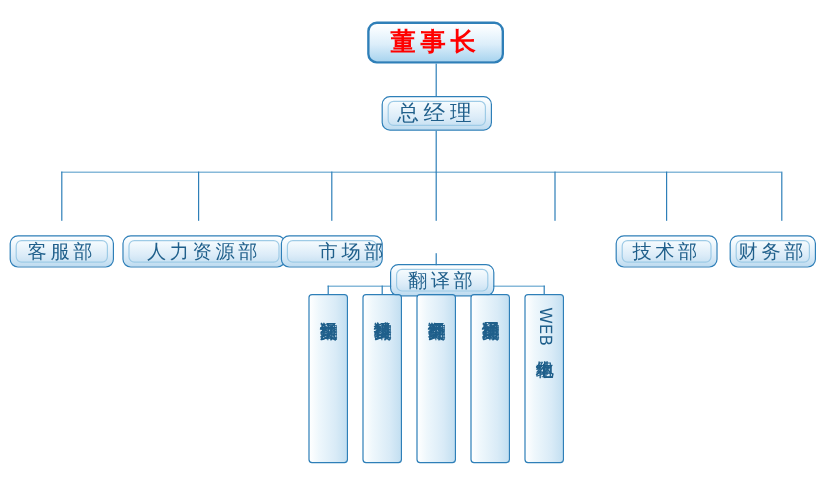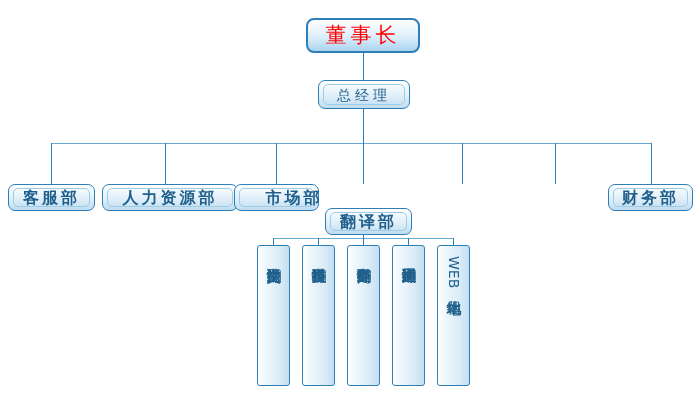--- a/index.html
+++ b/index.html
@@ -63,40 +63,39 @@
     width: 114px;
     height: 35px;
     border: 2px solid #2e7fb8;
     border-radius: 8px;
     background: linear-gradient(to bottom, #ffffff 0%, #f4fafe 18%, #dceefa 55%, #a9d4ef 100%);
   }
   .node-chairman .txt {
     color: #ff0000;
     font-size: 21px;
     letter-spacing: 4px;
-    font-weight: 400;
+    font-weight: 700;
   }
 
   
   .node-gm {
     left: 318px;
     top: 80px;
     width: 92px;
     height: 29px;
   }
   .node-gm .txt {
-    font-size: 14px;
+    font-size: 18px;
     letter-spacing: 4px;
   }
 
   
   .node-dept {
-    top: 184px;
+    top: 196px;
     height: 27px;
-    font-weight: bold;
   }
   .node-dept .txt {
     font-size: 16px;
     letter-spacing: 3px;
   }
 
   
   .node-group {
     top: 245px;
     width: 33px;
@@ -175,22 +174,26 @@
     <span class="inner"></span>
     <span class="txt">市场部</span>
   </div>
 
   <div class="node node-dept" style="left:325px; width:87px;margin-top:24px;">
     <span class="inner"></span>
     <span class="txt">翻译部</span>
   </div>
 
 
-
-  <div class="node node-dept" style="left:608px; width:85px;">
+  <div class="node node-dept" style="left:513px; width:85px;">
+    <span class="inner"></span>
+    <span class="txt">技术部</span>
+  </div>
+
+  <div class="node node-dept" style="left:608px; width:72px;">
     <span class="inner"></span>
     <span class="txt">财务部</span>
   </div>
 
   <div class="node node-group" style="left:257px;">
     <span class="txt">文法类翻译组</span>
   </div>
 
   <div class="node node-group" style="left:302px;">
     <span class="txt">科技类翻译组</span>

